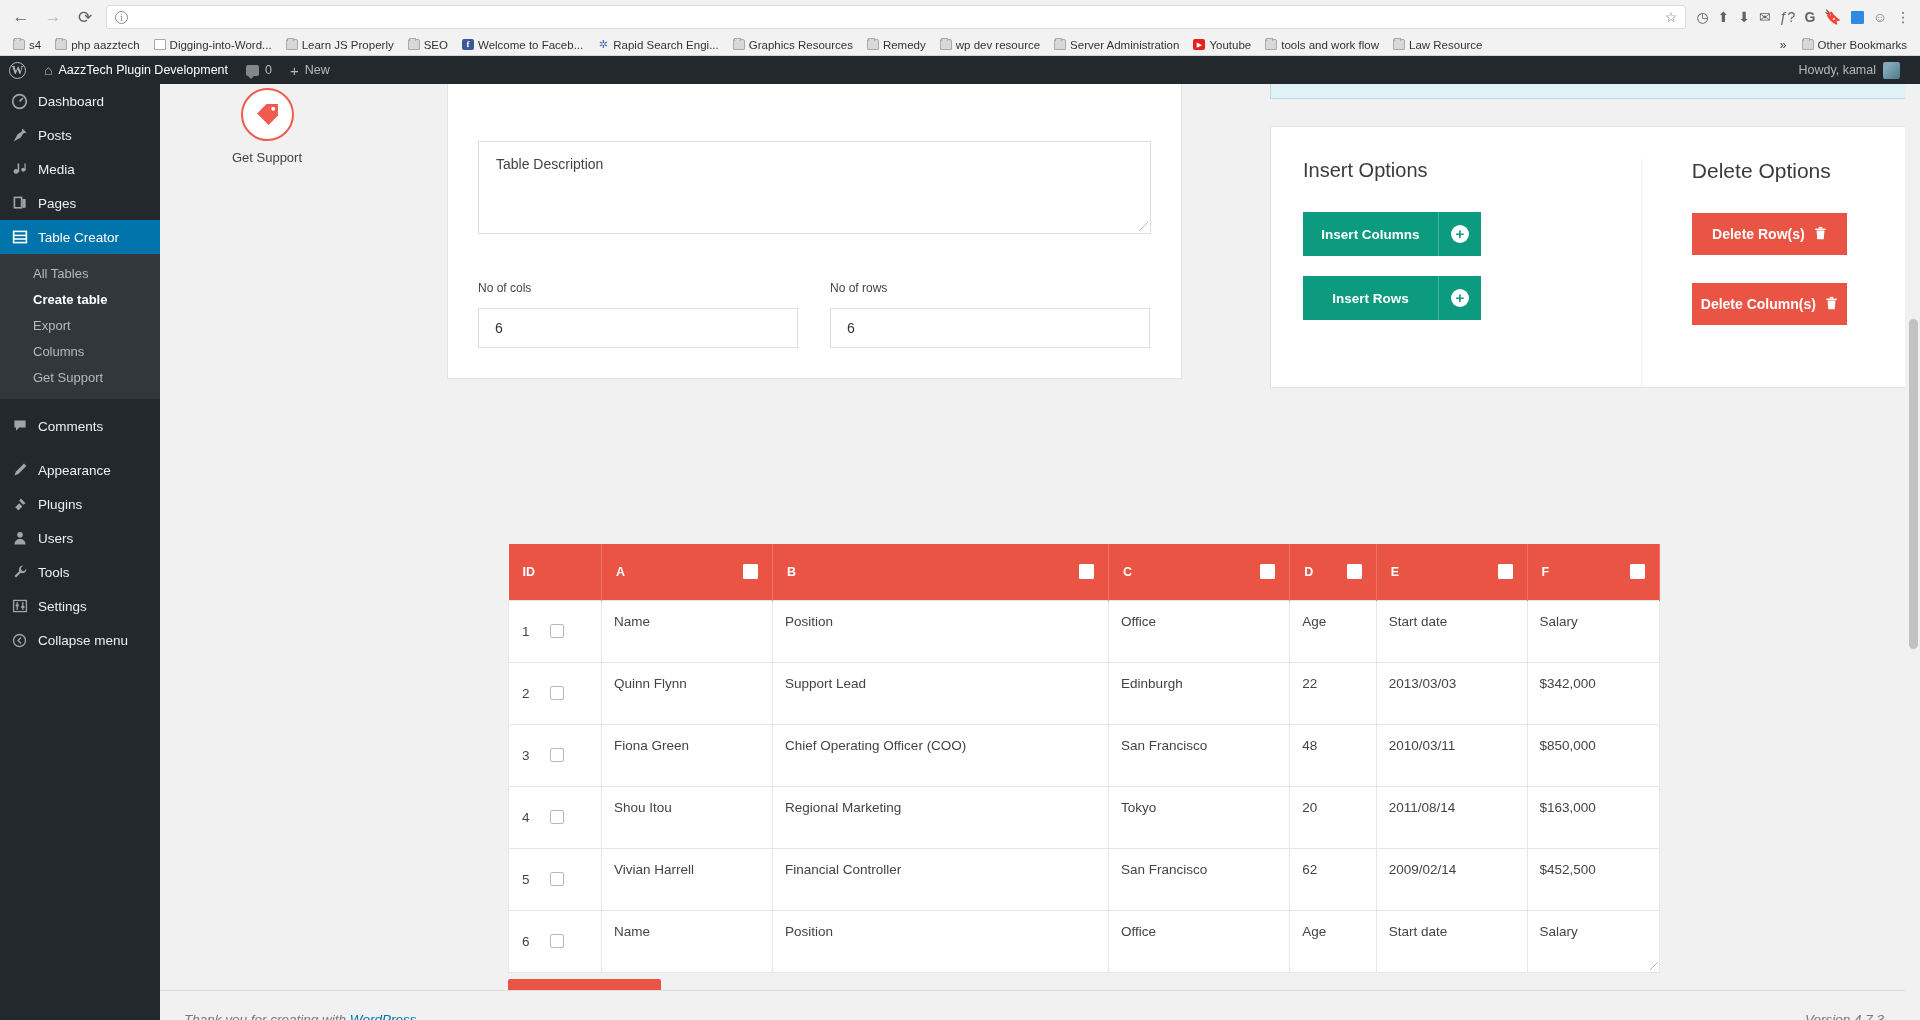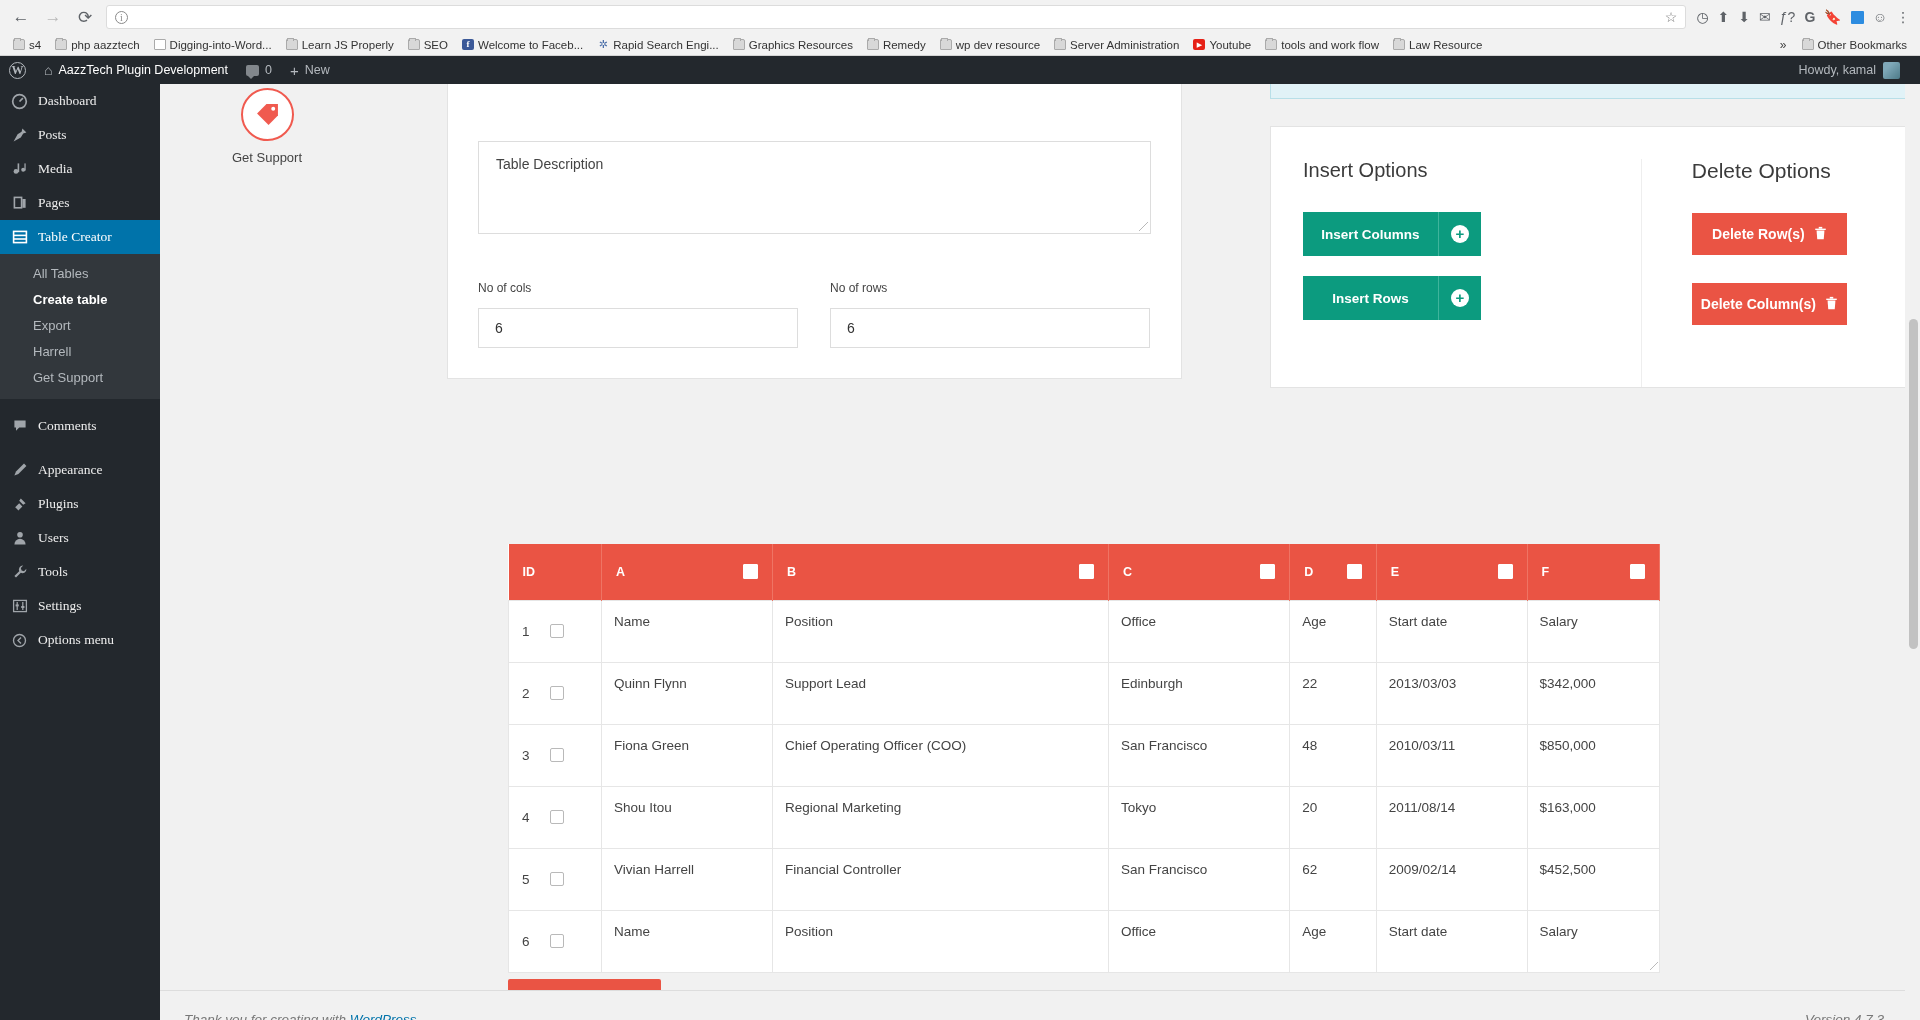--- a/index.html
+++ b/index.html
@@ -88,21 +88,21 @@
   
   .wp-body { display: flex; width: 1920px; height: 964px; }
 
   
   .wp-sidebar {
     width: 160px; background: #23282d; flex: 0 0 160px; color: #eee; font-size: 13.5px;
     padding-top: 0px; height: 964px;
   }
   .menu-item {
     display: flex; align-items: center; gap: 9px; height: 34px; padding: 0 10px;
-    color: #eee; position: relative; font-family: Liberation Serif, serif;
+    color: #eee; position: relative;
   }
   .menu-item .mi-icon {
     width: 19px; height: 19px; flex: 0 0 19px; color: #a0a5aa;
     display: flex; align-items: center; justify-content: center; font-size: 15px;
   }
   .menu-item.current { background: #0073aa; color: #fff; }
   .menu-item.current .mi-icon { color: #fff; }
   .menu-item.current:after {
     content: ''; position: absolute; right: -8px; top: 50%; margin-top: -8px;
     border: 8px solid transparent; border-left-color: #0073aa;
@@ -404,21 +404,21 @@
             <line x1="2" y1="8" x2="18" y2="8" stroke="#fff" stroke-width="2"></line>
             <line x1="2" y1="12.5" x2="18" y2="12.5" stroke="#fff" stroke-width="2"></line>
           </svg>
       </span>
       <span>Table Creator</span>
     </div>
     <div class="submenu">
       <div class="submenu-item">All Tables</div>
       <div class="submenu-item active">Create table</div>
       <div class="submenu-item">Export</div>
-      <div class="submenu-item">Harrell</div>
+      <div class="submenu-item">Columns</div>
       <div class="submenu-item">Get Support</div>
     </div>
     <div class="menu-sep"></div>
     <div class="menu-item">
       <span class="mi-icon">
         <svg width="16" height="16" viewBox="0 0 20 20">
             <path d="M3 3 h14 v9 h-8 l-4 4 v-4 h-2 z" fill="#a0a5aa"></path>
           </svg>
       </span>
       <span>Comments</span>
@@ -470,21 +470,21 @@
       </span>
       <span>Settings</span>
     </div>
     <div class="menu-item">
       <span class="mi-icon">
         <svg width="15" height="15" viewBox="0 0 20 20">
             <circle cx="10" cy="10" r="8" fill="none" stroke="#a0a5aa" stroke-width="1.8"></circle>
             <path d="M12 6 L8 10 L12 14" fill="none" stroke="#a0a5aa" stroke-width="1.8"></path>
           </svg>
       </span>
-      <span>Options menu</span>
+      <span>Collapse menu</span>
     </div>
   </div>
 
   <div class="wp-content">
 
     <div class="support-badge">
       <div class="support-circle">
         <svg width="25" height="25" viewBox="0 0 24 24">
             <path d="M2 11 L11 2 L22 2 L22 13 L13 22 L2 11 Z" fill="#f05a4f"></path>
             <circle cx="17.5" cy="6.5" r="1.9" fill="#fff"></circle>

